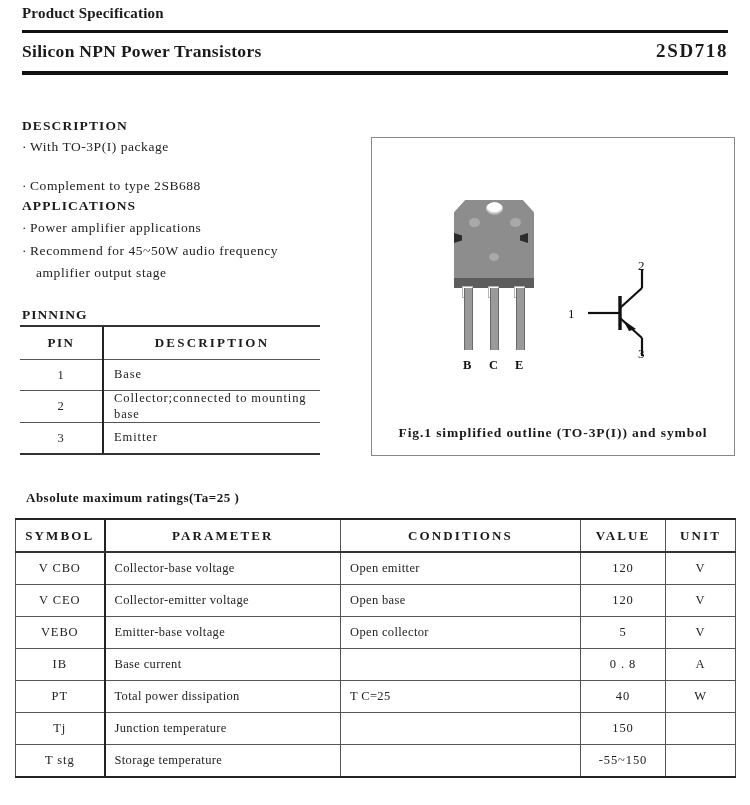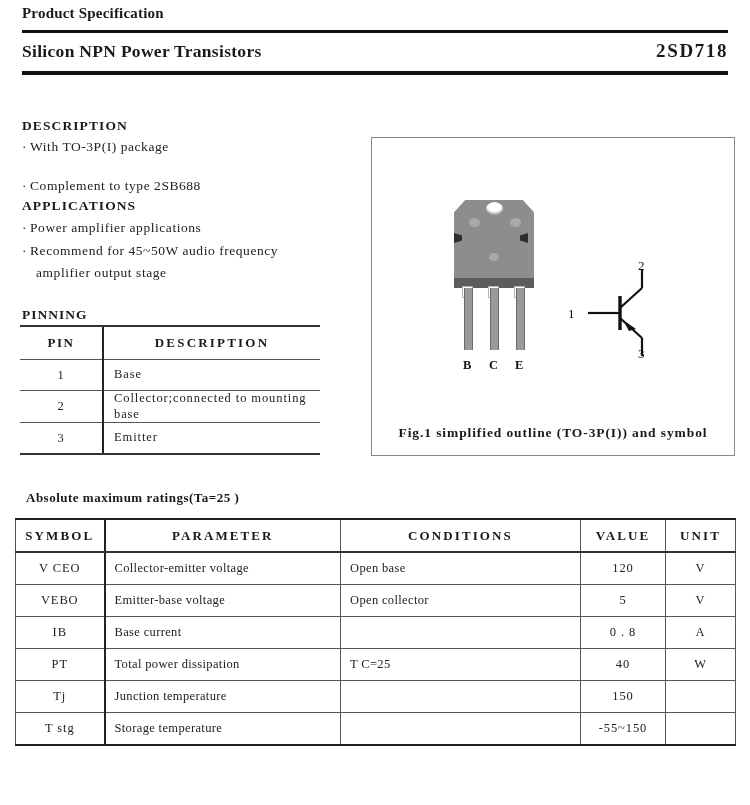--- a/index.html
+++ b/index.html
@@ -452,20 +452,27 @@
     <tr>
       <th class="vsep-thick">SYMBOL</th>
       <th>PARAMETER</th>
       <th>CONDITIONS</th>
       <th>VALUE</th>
       <th>UNIT</th>
     </tr>
   </thead>
   <tbody>
     <tr>
+      <td class="cell-symbol vsep-thick">V CBO</td>
+      <td class="cell-param">Collector-base voltage</td>
+      <td class="cell-cond">Open emitter</td>
+      <td class="cell-value">120</td>
+      <td class="cell-unit">V</td>
+    </tr>
+    <tr>
       <td class="cell-symbol vsep-thick">V CEO</td>
       <td class="cell-param">Collector-emitter voltage</td>
       <td class="cell-cond">Open base</td>
       <td class="cell-value">120</td>
       <td class="cell-unit">V</td>
     </tr>
     <tr>
       <td class="cell-symbol vsep-thick">VEBO</td>
       <td class="cell-param">Emitter-base voltage</td>
       <td class="cell-cond">Open collector</td>

